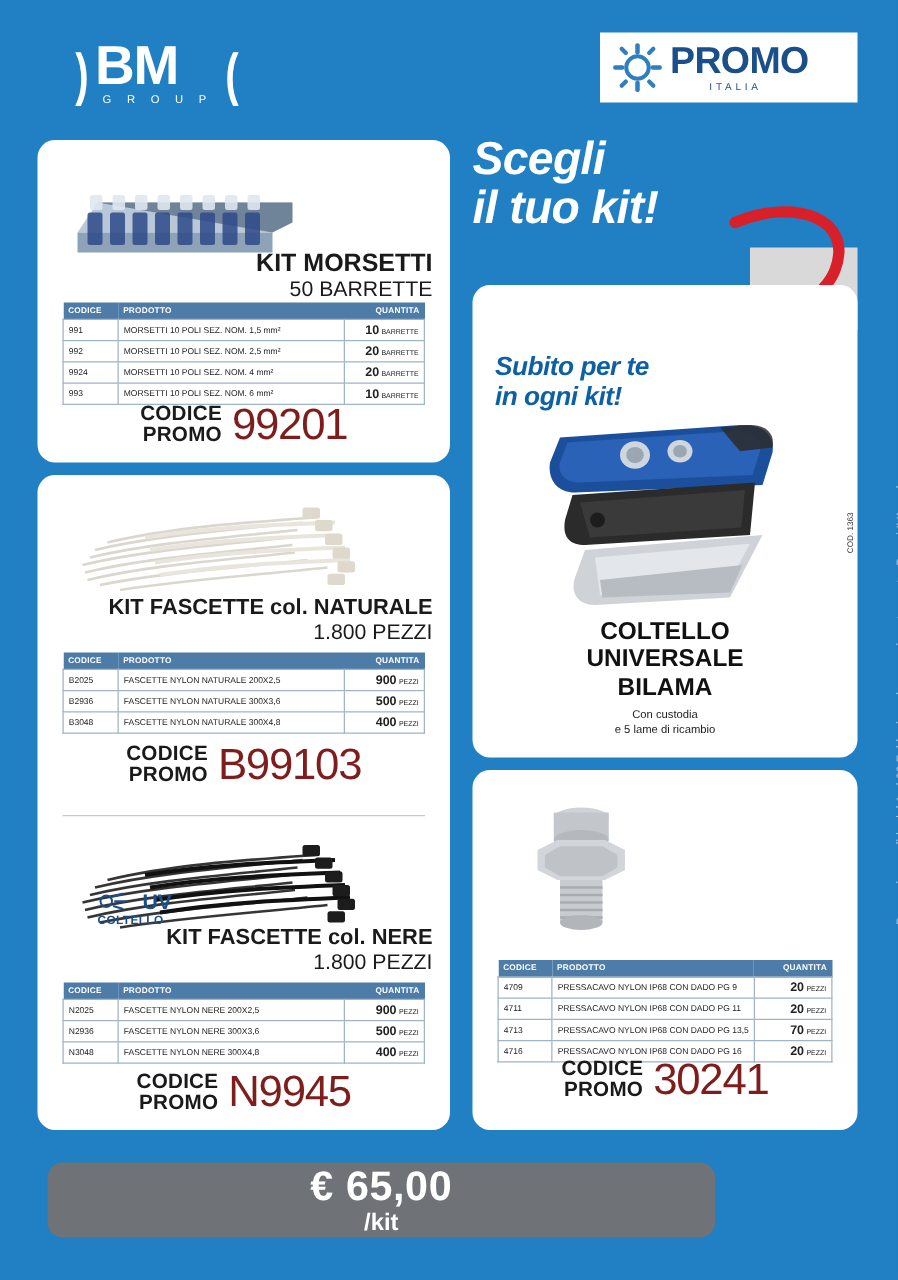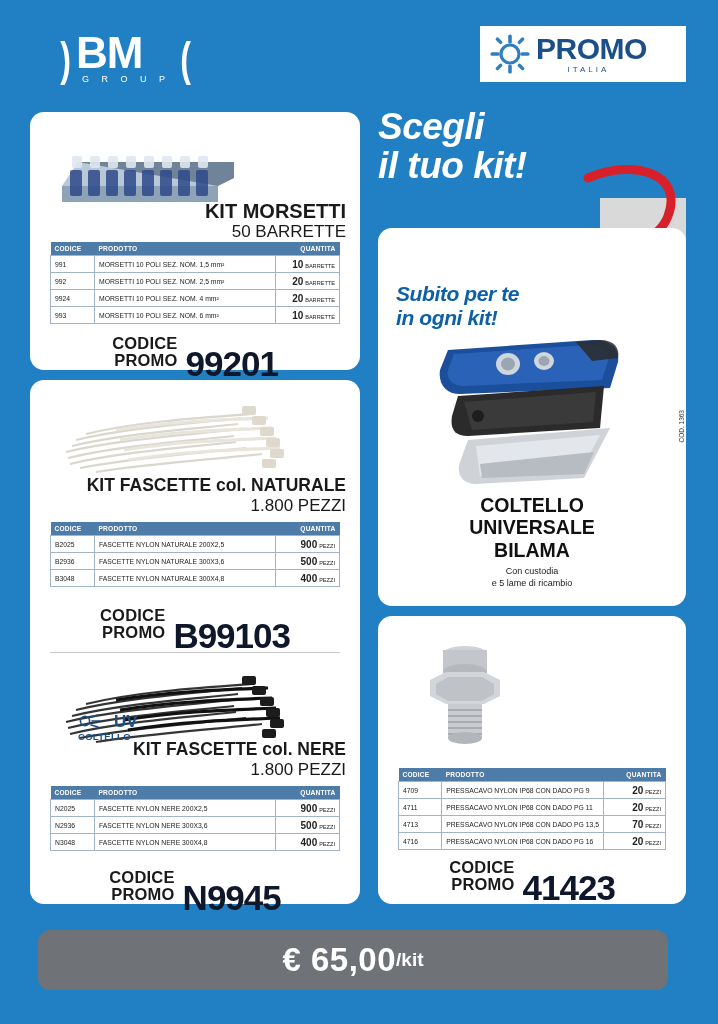--- a/index.html
+++ b/index.html
@@ -122,21 +122,21 @@
 
   
   .promo {
     display:flex; align-items:center; justify-content:center; gap:8px;
   }
   .promo .lbl {
     text-align:right; font-weight:bold; color:#1a1a1a;
     font-size:16.5px; line-height:1.05; letter-spacing:0.2px;
   }
   .promo .val {
-    color:#0f172a; font-weight:bold; font-size:35px; letter-spacing:-1px;margin-top:24px;
+    color:#7f1d1d; font-weight:normal; font-size:35px; letter-spacing:-1px;
   }
 
   
   .divider {
     position:absolute; left:20px; top:272px; width:290px; height:1px;
     background:#c9c9c9;
   }
 
   
   .uv-badge {
@@ -146,23 +146,23 @@
   .uv-badge .uv {
     position:absolute; left:42px; top:0px; font-size:17px; font-weight:bold;
   }
   .uv-badge .res {
     position:absolute; left:6px; top:19px; font-size:9.5px; font-weight:bold;
     letter-spacing:0.3px;
   }
 
   
   .price-bar {
-    position:absolute; left:38px; top:930px; width:630px; height:60px;
+    position:absolute; left:38px; top:930px; width:534px; height:60px;
     background:#6f7276; border-radius:12px;
-    display:flex; align-items:center; justify-content:center;
+    display:flex; align-items:center; justify-content:center;flex-direction:column;
   }
   .price-bar .amount {
     color:#ffffff; font-weight:bold; font-size:33px; letter-spacing:0.5px;
   }
   .price-bar .per {
     color:#ffffff; font-size:19px; font-weight:bold;
   }
 
   
   .coltello-title {
@@ -603,21 +603,21 @@
           </tr>
         </tbody>
       </table>
     </div>
 
     <div class="promo" style="position:absolute; left:20px; top:228px; width:268px;">
       <div class="lbl">
         <div>CODICE</div>
         <div>PROMO</div>
       </div>
-      <div class="val">41423</div>
+      <div class="val">30241</div>
     </div>
   </div>
 
   <div class="price-bar">
     <span class="amount">€ 65,00</span>
     <span class="per">/kit</span>
   </div>
 
 </div>
 

